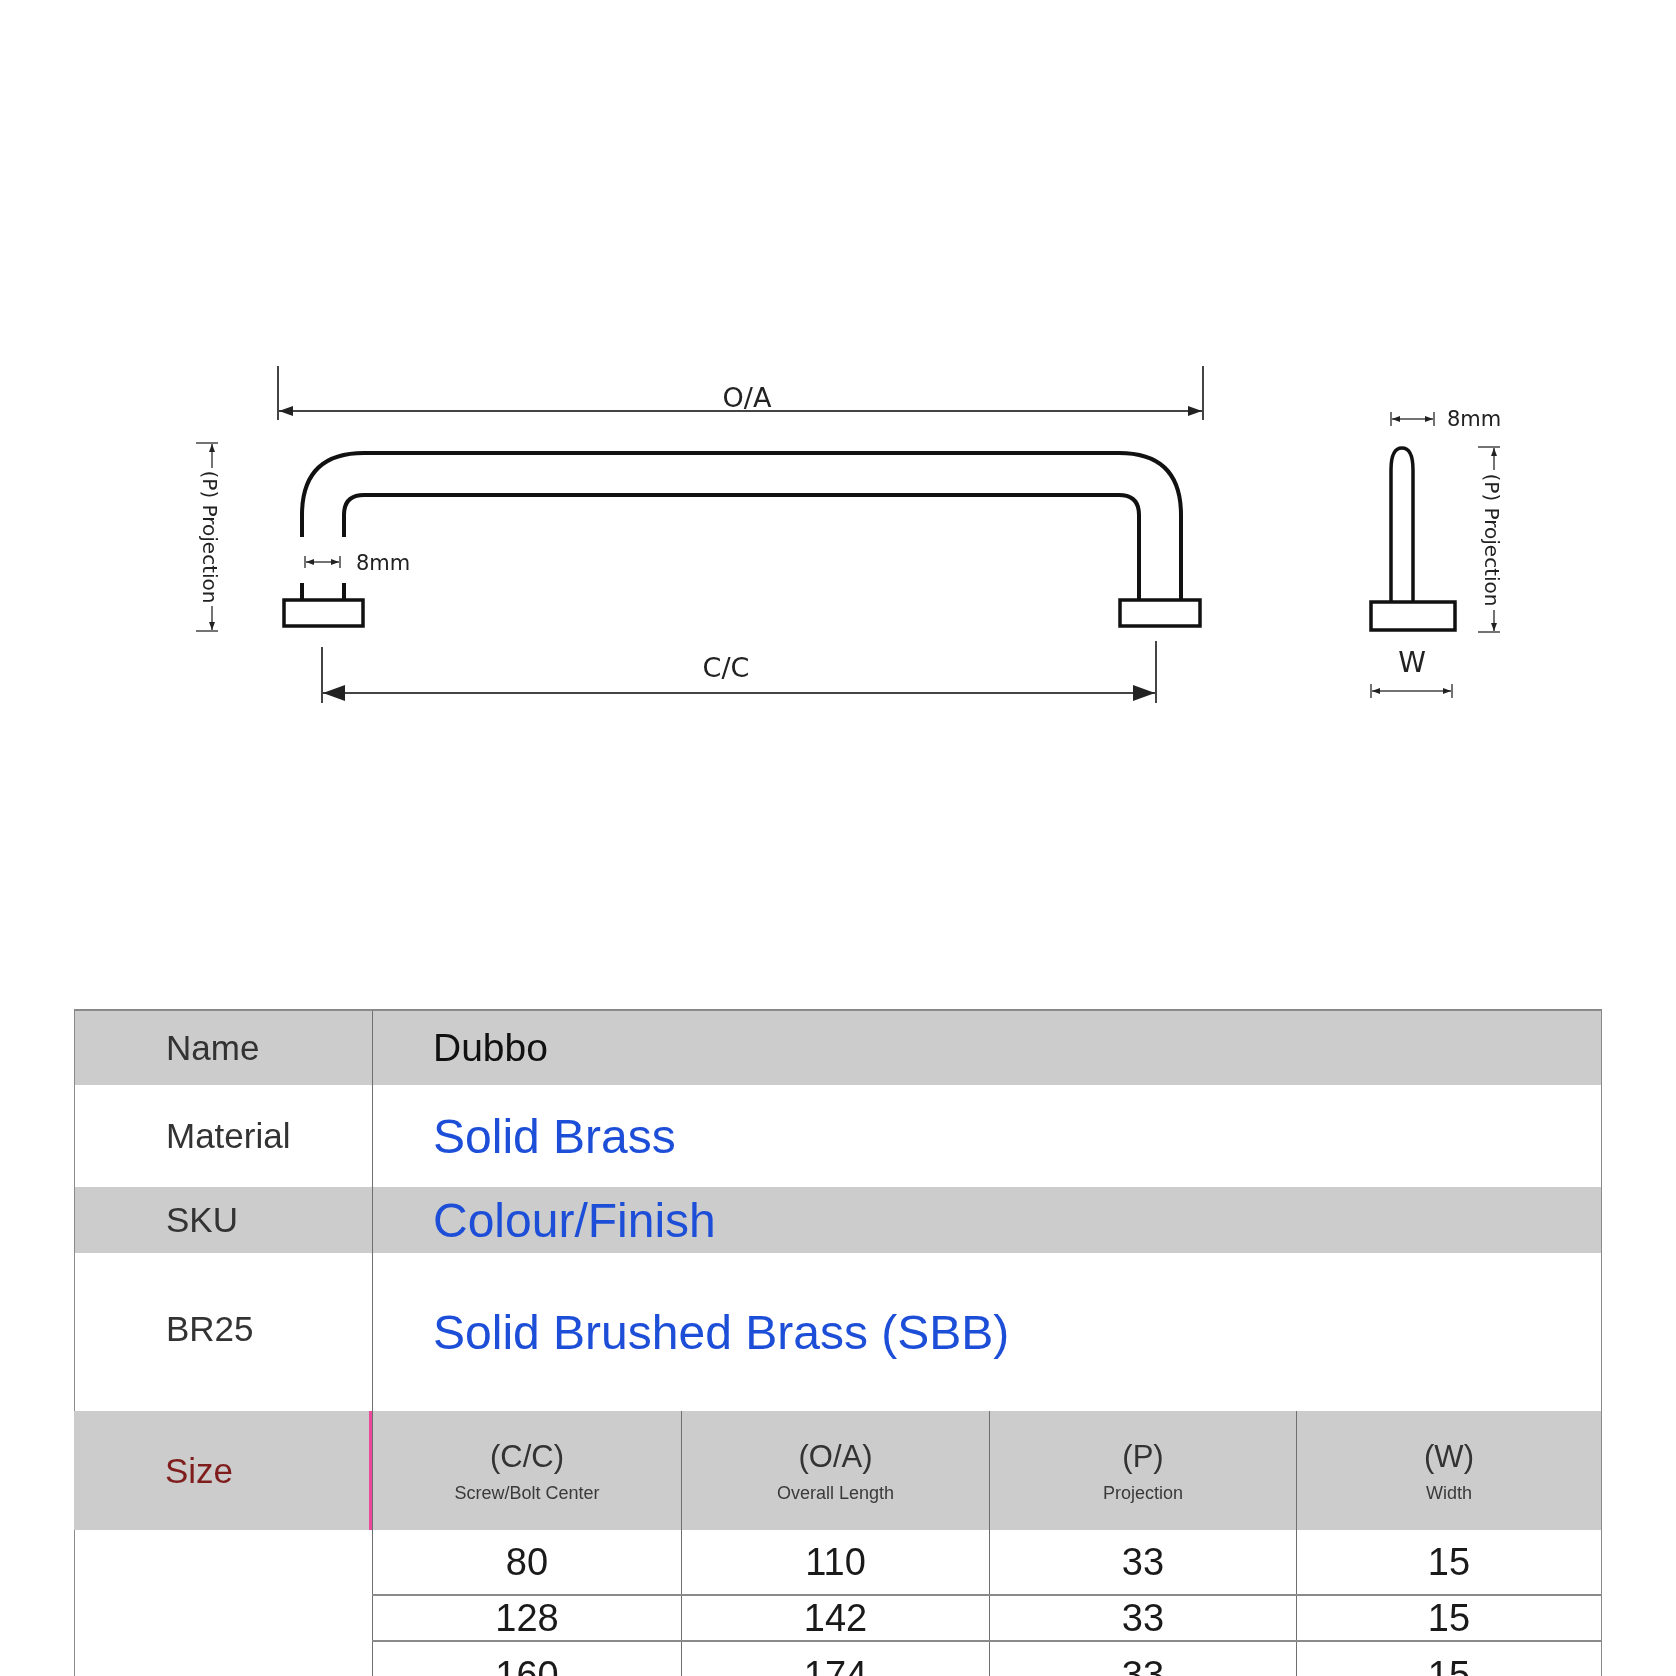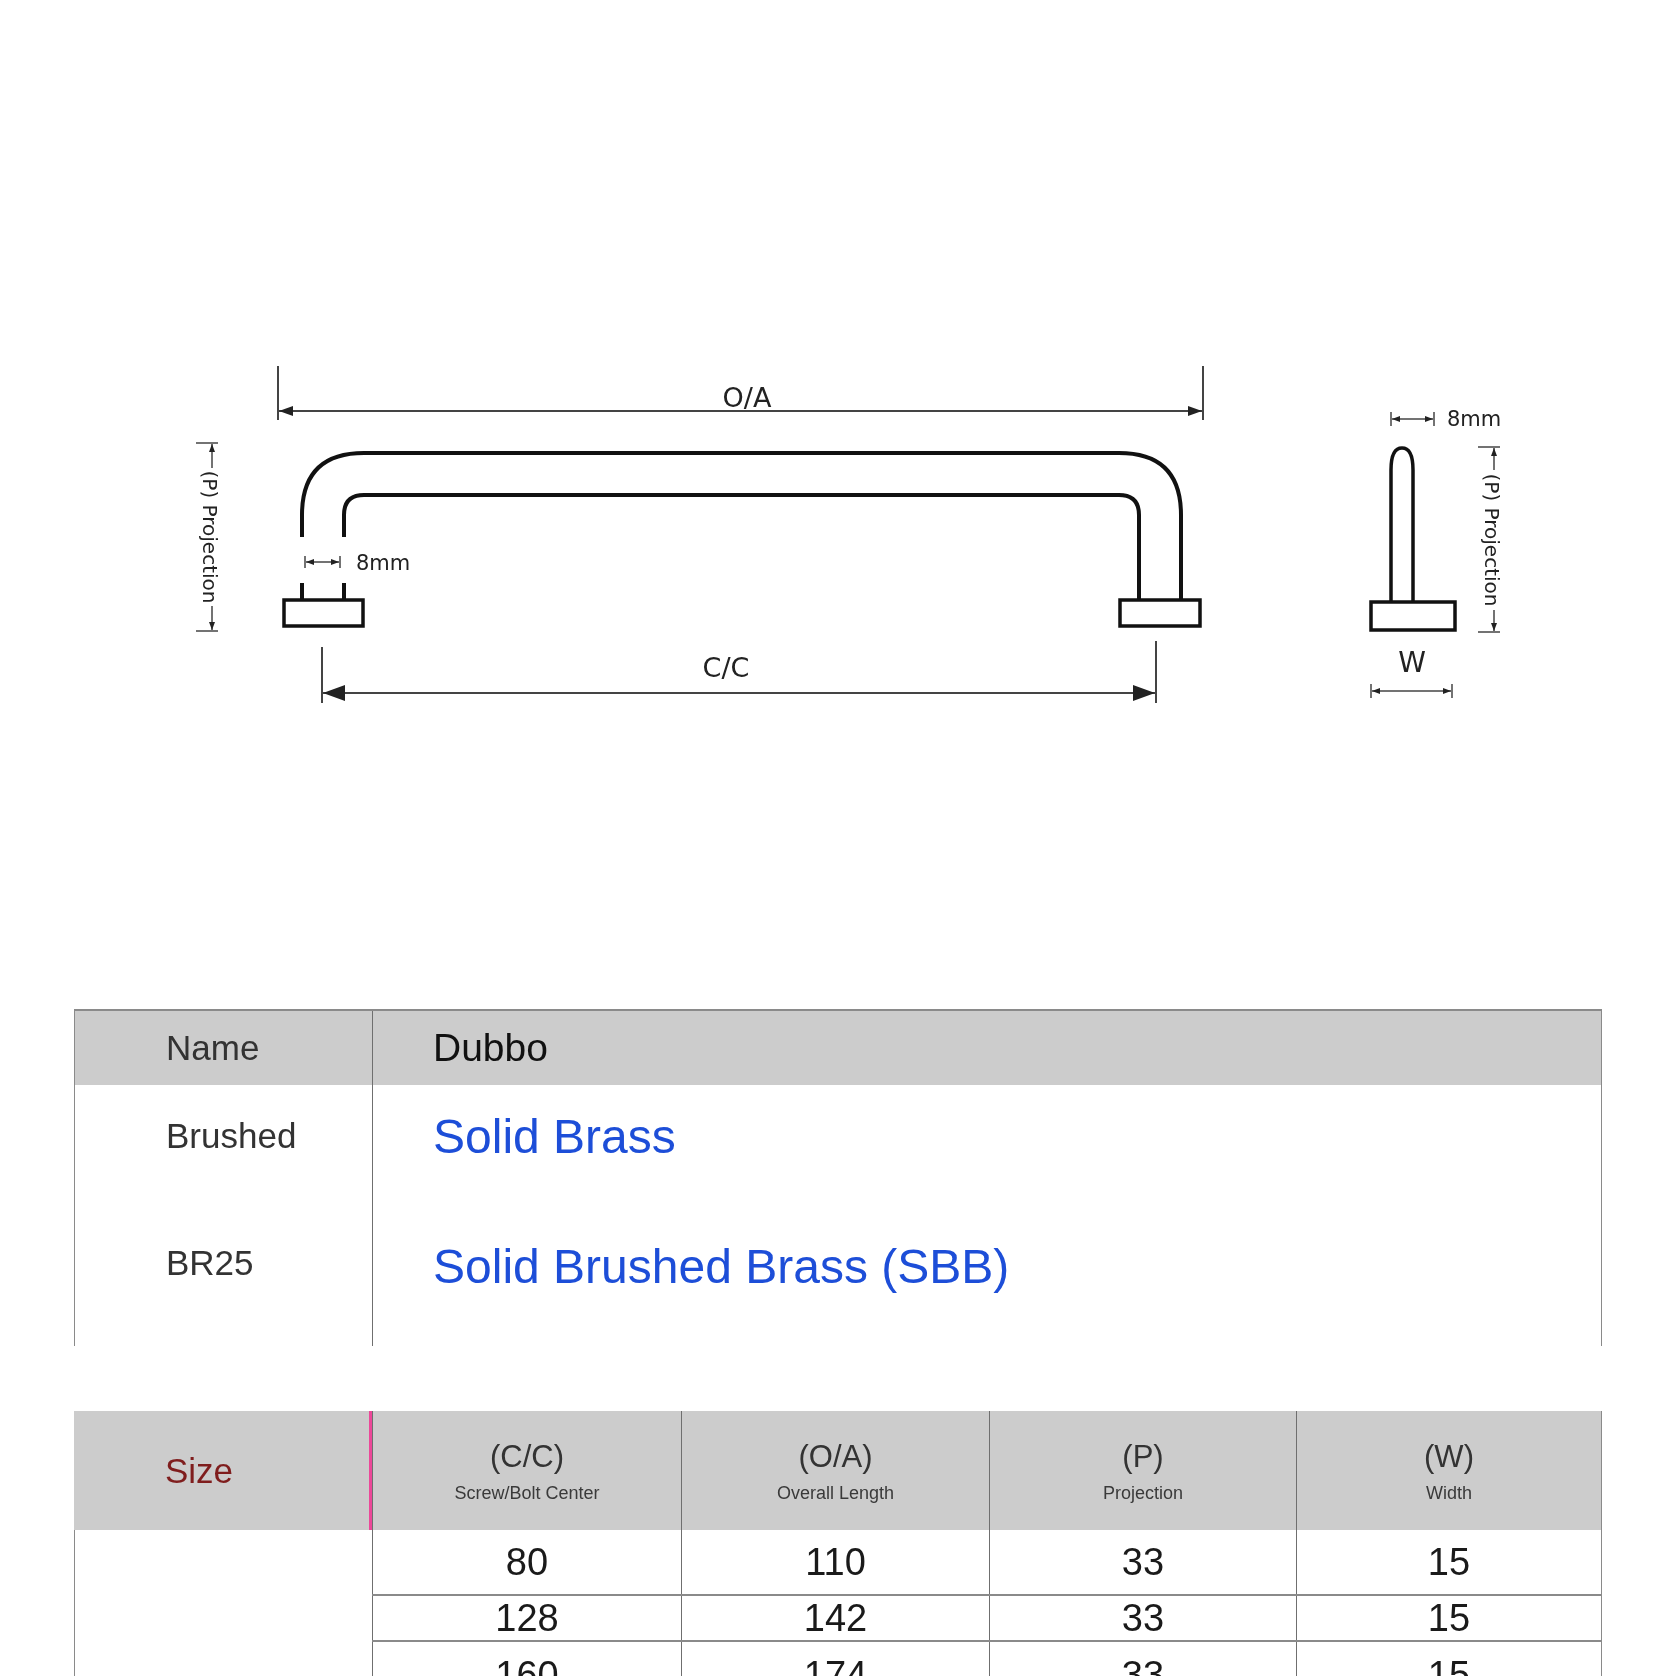--- a/index.html
+++ b/index.html
@@ -108,22 +108,26 @@
   <colgroup>
       <col style="width:298px">
       <col style="width:1229px">
     </colgroup>
   <tbody>
       <tr class="grey" style="height:75px">
     <td class="lbl edge-l" style="border-top:2px solid #8a8a8a">Name</td>
     <td class="val edge-r" style="border-top:2px solid #8a8a8a;font-size:39px;color:#111">Dubbo</td>
   </tr>
   <tr style="height:102px">
-    <td class="lbl edge-l">Brushed</td>
+    <td class="lbl edge-l">Material</td>
     <td class="val edge-r">Solid Brass</td>
+  </tr>
+  <tr class="grey" style="height:66px">
+    <td class="lbl edge-l">SKU</td>
+    <td class="val edge-r">Colour/Finish</td>
   </tr>
   <tr style="height:159px">
     <td class="lbl edge-l" style="vertical-align:top;padding-top:56px">BR25</td>
     <td class="val edge-r" style="vertical-align:top;padding-top:52px">Solid Brushed Brass (SBB)</td>
   </tr>
 </tbody>
   </table>
 
 <div id="size-label-cell">Size</div>
 <div id="size-empty"></div>

